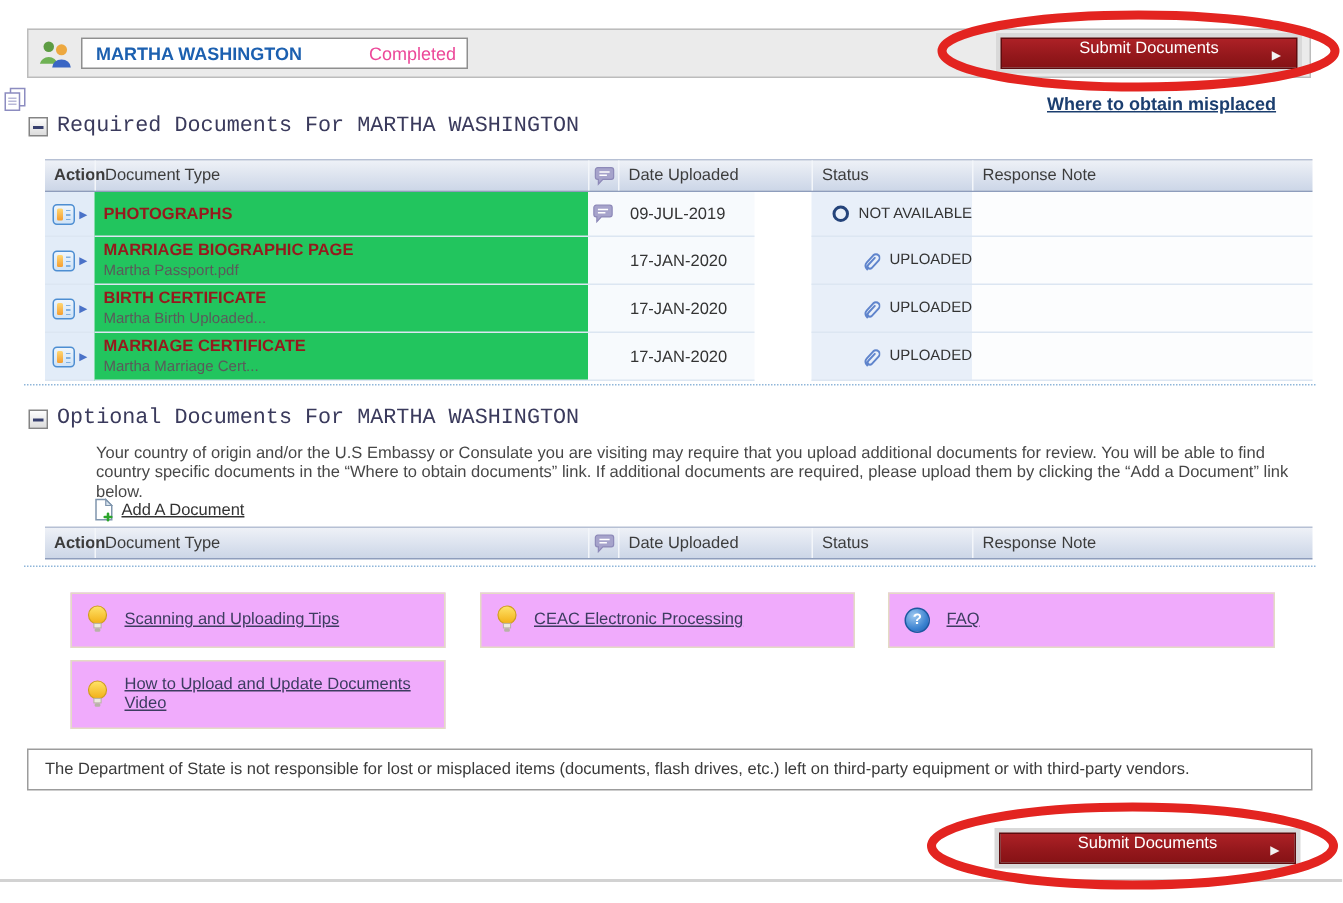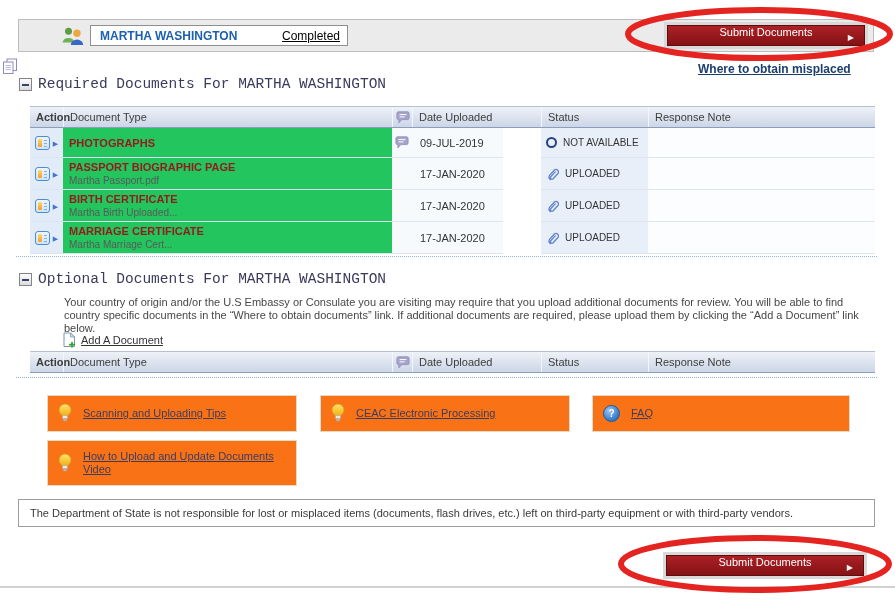--- a/index.html
+++ b/index.html
@@ -6,30 +6,30 @@
   html,body { background:#fff; }
   #page {
     position:relative; width:895px; height:602px; background:#fff;
     font-family:"Liberation Sans", sans-serif; font-size:11px; color:#333;
     overflow:hidden;
   }
   
   .topbar {
     position:absolute; left:18px; top:19px; width:856px; height:33px;
     background:#ebebeb; border:1px solid #bcbcbc;
-    display:flex; align-items:center;padding-left:36px;
+    display:flex; align-items:center;
   }
   .users-icon { margin-left:5px; width:26px; height:20px; flex:0 0 auto; }
   .name-box {
     margin-left:4px; width:258px; height:21px; background:#fff; border:1px solid #8f8f8f;
     display:flex; align-items:center; justify-content:space-between;
     padding:0 7px 0 9px; font-size:12px; cursor:pointer;
   }
   .name-box .name { color:#1c60b0; font-weight:bold; }
-  .name-box .completed { color:#000000;text-decoration:underline; }
+  .name-box .completed { color:#ec4899; }
   
   .submit-frame { position:absolute; background:#d9d9d9; padding:3px; }
   .submit-frame.top { left:664px; top:22px; }
   .submit-frame.bottom { left:663px; top:552px; }
   .submit-btn {
     position:relative; width:198px; height:21px; cursor:pointer;
     background:linear-gradient(180deg,#ad2126 0%,#95181c 55%,#861215 100%);
     border:1px solid #5e0c0e; color:#fff; font-weight:normal; font-size:11px;
     display:flex; align-items:flex-start; justify-content:center;
   }
@@ -76,21 +76,21 @@
   .c-status { width:107px; flex:0 0 auto;margin-left:38px; }
   .c-note   { flex:1 1 auto; }
   .th.c-action { font-weight:bold; }
   .trow { display:flex; align-items:stretch; }
   .trow .td { border-bottom:1px solid #dce6f2; display:flex; align-items:center; }
   .h30 { height:30px; } .h32 { height:32px; }
   .td.c-action { background:#e2ecf8; justify-content:center; gap:3px; }
   .td.c-type { background:#22c55e; flex-direction:column; align-items:flex-start; justify-content:center; padding-left:6px; }
   .td.c-balloon { background:#f7fafd; justify-content:center; }
   .td.c-date { background:#f7fafd; padding-left:8px; color:#333; }
-  .td.c-status { background:#e8eff9; gap:6px; padding-left:5px; font-size:10px; color:#333; }
+  .td.c-status { background:#e8eff9; gap:6px; padding-left:5px; font-size:10px; color:#333;justify-content:flex-end; }
   .td.c-note { background:#fcfdfe; }
   .doc-name { color:#96191d; font-weight:bold; font-size:11px; line-height:12px; cursor:pointer; }
   .doc-file { color:#5a5a5a; font-size:10px; margin-top:2px; line-height:11px; }
   .dotted { position:absolute; left:16px; width:861px; border-top:1px dotted #8fb6d9; }
   .dotted.d1 { top:256px; } .dotted.d2 { top:377px; }
   
   .form-icon { position:relative; width:15px; height:14px; border:1px solid #4d8ed2; border-radius:3px;
     background:linear-gradient(180deg,#eef5fc,#cfe3f7); cursor:pointer; flex:0 0 auto; }
   .form-icon::before { content:""; position:absolute; left:2px; top:2px; bottom:2px; width:4px;
     background:linear-gradient(180deg,#ffd773,#f59d2f); border-radius:1px; }
@@ -99,21 +99,21 @@
   .row-arrow { cursor:pointer; line-height:0; }
   .row-arrow::before { content:"\25B6"; color:#4a72c8; font-size:7px; }
   .circle-icon { width:11px; height:11px; border:2px solid #24437a; border-radius:50%; flex:0 0 auto; }
   .clip-icon { flex:0 0 auto; cursor:pointer; line-height:0; }
   .balloon { line-height:0; }
   
   .opt-desc { position:absolute; left:64px; top:296px; width:804px; color:#474747; line-height:13px; }
   .add-doc { position:absolute; left:63px; top:332px; display:flex; align-items:center; gap:5px; }
   .add-doc a { color:#333; text-decoration:underline; cursor:pointer; }
   
-  .help-box { position:absolute; background:#f97316; border:1px solid #e4dbc4;
+  .help-box { position:absolute; background:#f0abfc; border:1px solid #e4dbc4;
     display:flex; align-items:center; gap:11px; padding:0 10px; }
   .help-box .hlink { color:#3c3c60; text-decoration:underline; cursor:pointer; line-height:13px; }
   .hb1 { left:47px;  top:395px; width:250px; height:37px; }
   .hb2 { left:320px; top:395px; width:250px; height:37px; }
   .hb3 { left:592px; top:395px; width:258px; height:37px; }
   .hb4 { left:47px;  top:440px; width:250px; height:46px; }
   .bulb-icon { flex:0 0 auto; line-height:0; }
   .q-icon { flex:0 0 auto; width:17px; height:17px; border-radius:50%;
     background:radial-gradient(circle at 35% 30%, #9cc7f0, #3b82d0 62%, #1f5fae);
     border:1px solid #1c589f; display:flex; align-items:center; justify-content:center; }
@@ -212,21 +212,21 @@
         </div>
       <div class="td c-note h30"></div>
     </div>
 
     <div class="trow">
       <div class="td c-action h32">
           <span class="form-icon"></span>
           <span class="row-arrow"></span>
         </div>
       <div class="td c-type h32">
-        <span class="doc-name">PASSPORT BIOGRAPHIC PAGE</span>
+        <span class="doc-name">MARRIAGE BIOGRAPHIC PAGE</span>
         <span class="doc-file">Martha Passport.pdf</span>
       </div>
       <div class="td c-balloon h32"></div>
       <div class="td c-date h32">17-JAN-2020</div>
       <div class="td c-status h32">
           <span class="clip-icon"><svg width="13" height="14" viewBox="0 0 13 14">
               <path d="M4.2 12.6 C2.6 11.3 2.6 9.3 3.9 7.9 L8.2 3.2 C9.2 2.2 10.8 2.2 11.7 3.2 C12.7 4.2 12.6 5.8 11.7 6.8 L7.1 11.7 C6.5 12.3 5.5 12.3 4.9 11.7 C4.3 11.1 4.3 10.1 4.9 9.5 L9.2 4.9" fill="none" stroke="#5f84cc" stroke-width="1.3" stroke-linecap="round"></path>
             </svg></span>
           <span>UPLOADED</span>
         </div>

